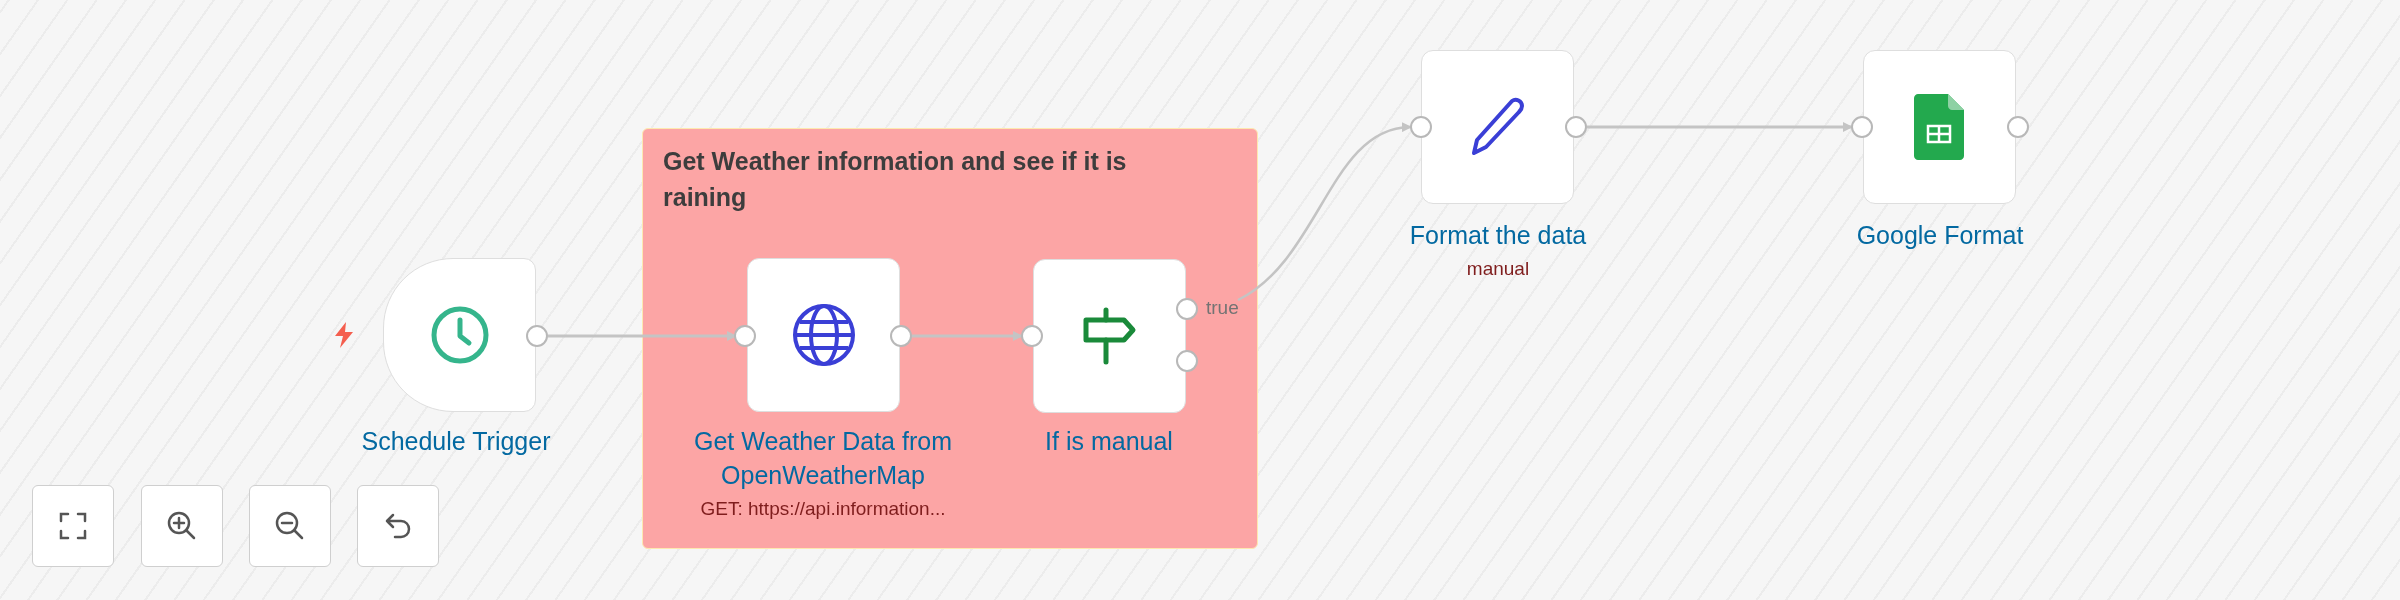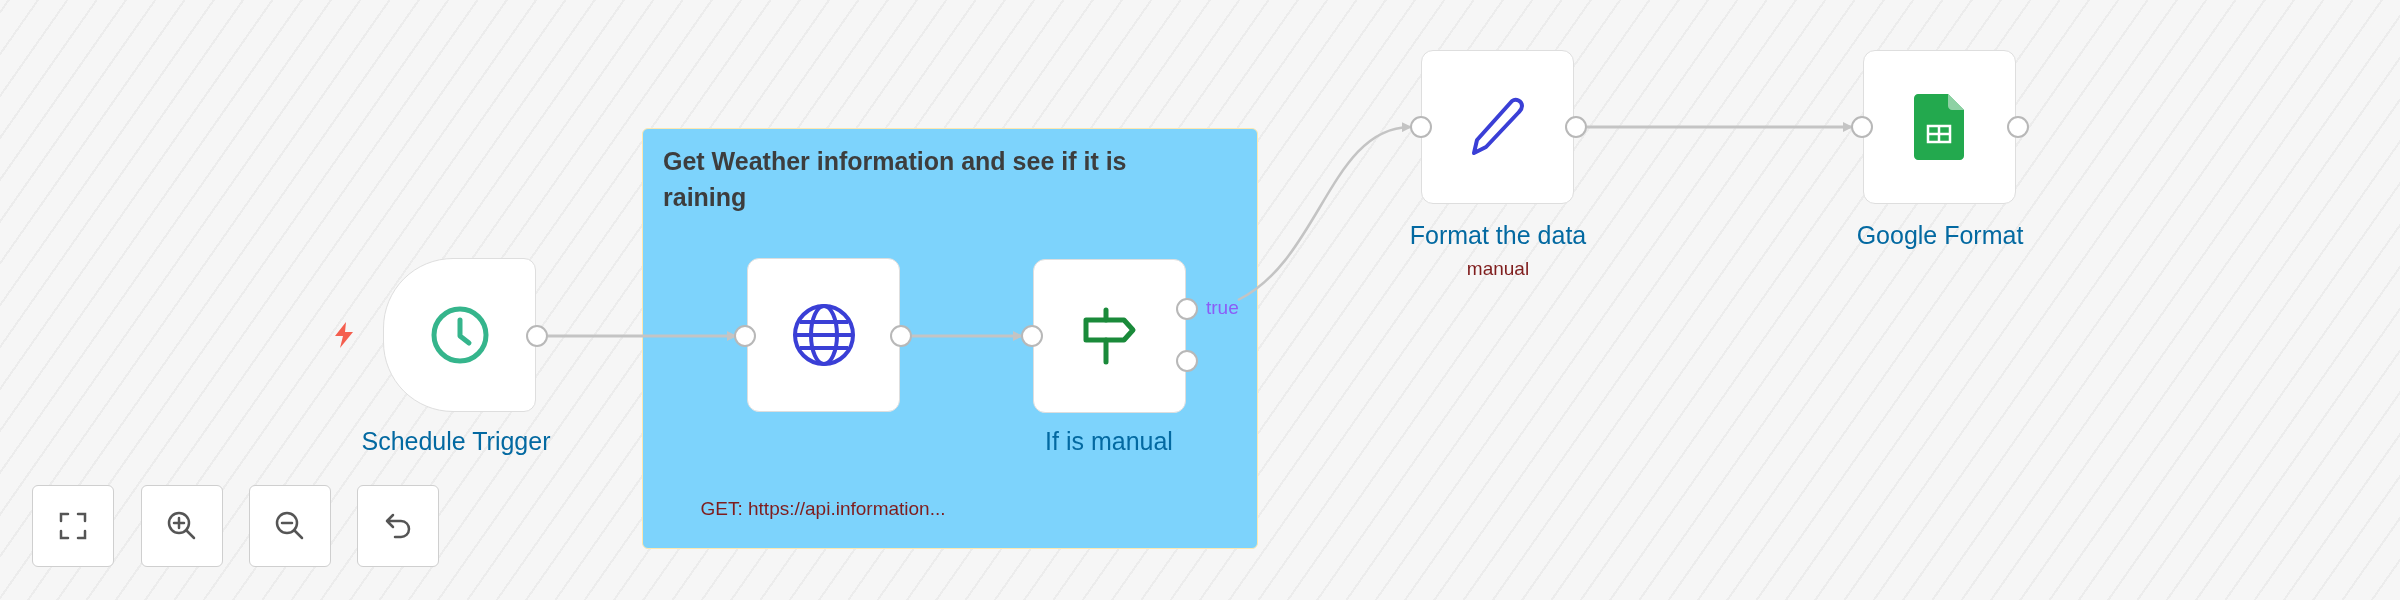--- a/index.html
+++ b/index.html
@@ -3,29 +3,29 @@
 <meta charset="utf-8">
 <style>
   html,body{margin:0;padding:0;}
   body{width:2400px;height:600px;overflow:hidden;position:relative;
     font-family:"Liberation Sans","DejaVu Sans",sans-serif;
     background:#f6f6f6;
     background-image:repeating-linear-gradient(-55deg, rgba(255,255,255,0) 0px, rgba(255,255,255,0) 22px, rgba(235,235,235,0.9) 22px, rgba(235,235,235,0.9) 24px);
   }
   .canvas{position:absolute;left:0;top:0;width:2400px;height:600px;}
   svg.edges{position:absolute;left:0;top:0;width:2400px;height:600px;pointer-events:none;z-index:2;}
-  .sticky{position:absolute;left:642px;top:128px;width:616px;height:421px;background:#7dd3fc;border:1.5px solid #fde8b0;border-radius:6px;box-sizing:border-box;z-index:1;}
+  .sticky{position:absolute;left:642px;top:128px;width:616px;height:421px;background:#fca5a5;border:1.5px solid #fde8b0;border-radius:6px;box-sizing:border-box;z-index:1;}
   .sticky-text{position:absolute;left:20px;top:14px;width:520px;font-size:25px;font-weight:bold;color:#3d3d3d;line-height:36px;}
   .node{position:absolute;width:153px;height:154px;background:#fff;border:1.5px solid #dedede;border-radius:12px;box-sizing:border-box;z-index:3;display:flex;align-items:center;justify-content:center;}
   .node.trigger{border-radius:70px 12px 12px 70px;}
   .handle{position:absolute;width:22px;height:22px;border-radius:50%;background:#fff;border:2px solid #b8b8b8;box-sizing:border-box;z-index:4;cursor:pointer;}
   .label{position:absolute;text-align:center;font-size:25px;color:#0369a1;line-height:34px;z-index:3;width:320px;}
   .sub{position:absolute;text-align:center;font-size:19px;color:#7f1d1d;z-index:3;width:340px;}
   .bolt{position:absolute;left:331px;top:320px;z-index:3;}
-  .true-label{position:absolute;left:1206px;top:297px;font-size:19px;color:#8b5cf6;z-index:3;}
+  .true-label{position:absolute;left:1206px;top:297px;font-size:19px;color:#737373;z-index:3;}
   .ctrl{position:absolute;top:485px;width:82px;height:82px;background:#fff;border:1.5px solid #cfcfcf;border-radius:6px;box-sizing:border-box;display:flex;align-items:center;justify-content:center;cursor:pointer;z-index:5;}
 </style>
 </head>
 <body>
 
 <div class="canvas">
 
   <div class="sticky">
     <div class="sticky-text">Get Weather information and see if it is raining</div>
   </div>
@@ -58,20 +58,21 @@
     <svg width="68" height="68" viewBox="0 0 68 68">
       <circle cx="34" cy="34" r="29" fill="none" stroke="#3a3fd6" stroke-width="4"></circle>
       <ellipse cx="34" cy="34" rx="13" ry="29" fill="none" stroke="#3a3fd6" stroke-width="4"></ellipse>
       <line x1="5" y1="34" x2="63" y2="34" stroke="#3a3fd6" stroke-width="4"></line>
       <line x1="10" y1="21" x2="58" y2="21" stroke="#3a3fd6" stroke-width="4"></line>
       <line x1="10" y1="47" x2="58" y2="47" stroke="#3a3fd6" stroke-width="4"></line>
     </svg>
   </div>
   <div class="handle" style="left:734px;top:325px;"></div>
   <div class="handle" style="left:890px;top:325px;"></div>
+  <div class="label" style="left:663px;top:424px;">Get Weather Data from OpenWeatherMap</div>
   <div class="sub" style="left:653px;top:498px;">GET: https://api.information...</div>
 
   <div class="node" style="left:1033px;top:259px;">
     <svg width="60" height="60" viewBox="0 0 60 60">
       <path d="M26 4 V14 M26 34 V56" stroke="#1a8a3a" stroke-width="5" stroke-linecap="round"></path>
       <path d="M6 14 H44 L53 24 L44 34 H6 Z" fill="none" stroke="#1a8a3a" stroke-width="5" stroke-linejoin="round"></path>
     </svg>
   </div>
   <div class="handle" style="left:1021px;top:325px;"></div>
   <div class="handle" style="left:1176px;top:298px;"></div>

